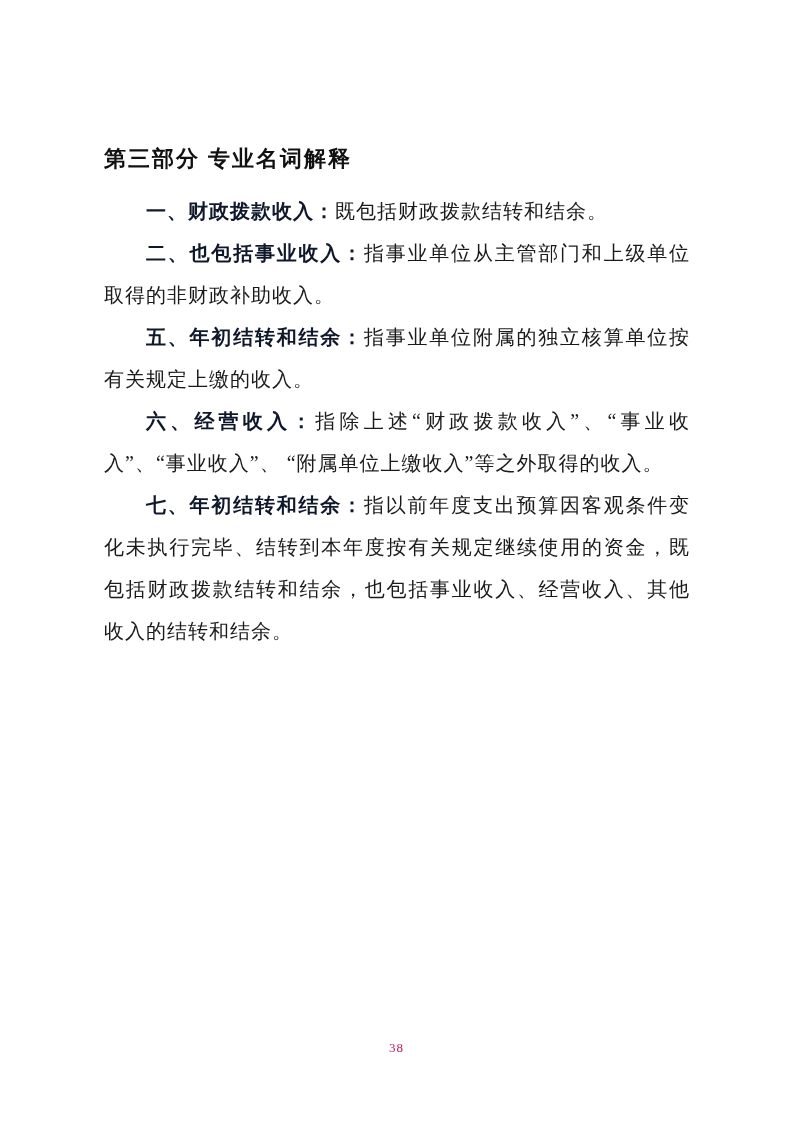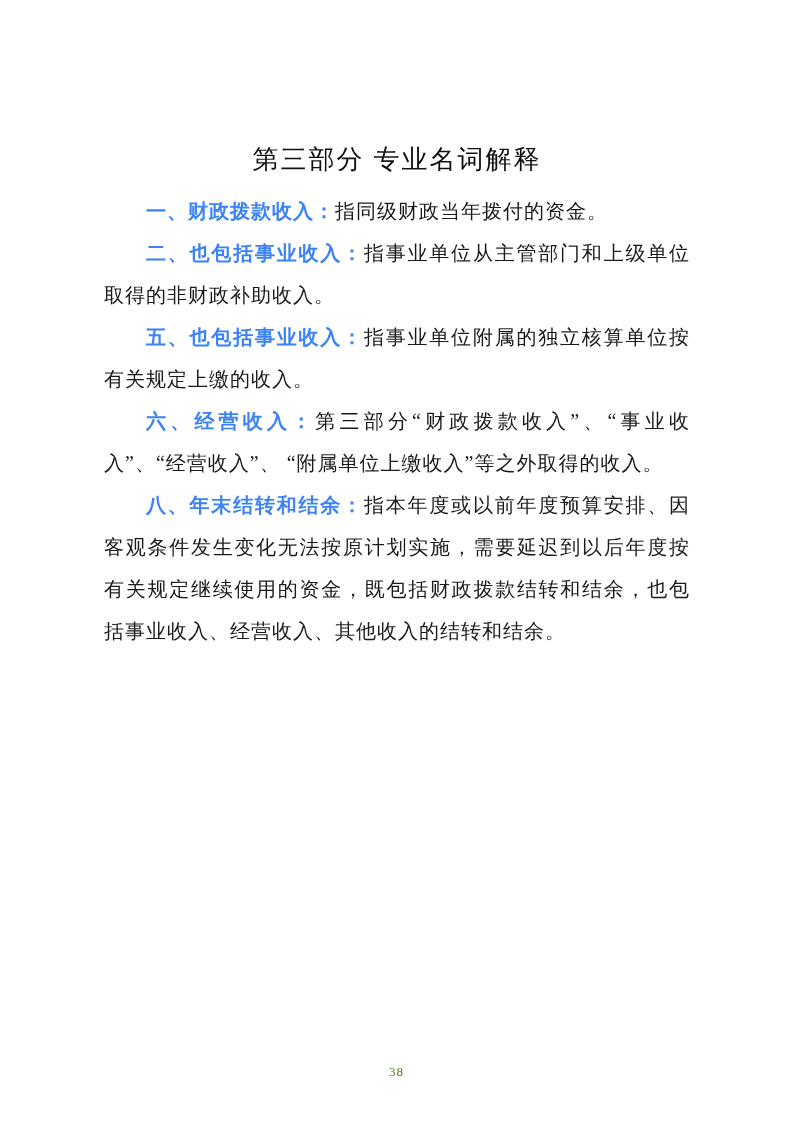--- a/index.html
+++ b/index.html
@@ -18,71 +18,70 @@
     overflow: hidden;
   }
   .doc {
     position: absolute;
     left: 104px;
     top: 146px;
     width: 586px;
   }
   .doc-title {
     margin: 0 0 18px 0;
-    text-align: center;
     font-family: "Liberation Sans", "DejaVu Sans", sans-serif;
-    font-weight: 400;
-    font-size: 26px;
+    font-weight: 700;
+    font-size: 22px;
     line-height: 26px;
     letter-spacing: 2px;
     color: #111111;
   }
   p.para {
     margin: 0;
     font-size: 20px;
     line-height: 42px;
     text-align: justify;
     text-indent: 42px;
     letter-spacing: 1px;
     word-break: break-all;
   }
   p.para .term {
     font-family: "Liberation Sans", "DejaVu Sans", sans-serif;
     font-weight: 700;
-    color: #3b82f6;
+    color: #0f172a;
   }
   .page-num {
     position: absolute;
     left: 0;
-    top: 1064px;
+    top: 1040px;
     width: 100%;
     text-align: center;
     font-size: 13px;
     line-height: 16px;
-    color: #4d7c0f;
+    color: #be185d;
     letter-spacing: 1px;
   }
 </style>
 </head>
 <body>
 
 <div class="page">
   <div class="doc">
 
     <h1 class="doc-title">第三部分 专业名词解释</h1>
 
-    <p class="para"><span class="term">一、财政拨款收入：</span><span>指同级财政当年拨付的资金。</span></p>
+    <p class="para"><span class="term">一、财政拨款收入：</span><span>既包括财政拨款结转和结余。</span></p>
 
     <p class="para"><span class="term">二、也包括事业收入：</span><span>指事业单位从主管部门和上级单位取得的非财政补助收入。</span></p>
 
 
 
-    <p class="para"><span class="term">五、也包括事业收入：</span><span>指事业单位附属的独立核算单位按有关规定上缴的收入。</span></p>
+    <p class="para"><span class="term">五、年初结转和结余：</span><span>指事业单位附属的独立核算单位按有关规定上缴的收入。</span></p>
 
-    <p class="para"><span class="term">六、经营收入：</span><span>第三部分“财政拨款收入”、“事业收入”、“经营收入”、 “附属单位上缴收入”等之外取得的收入。</span></p>
+    <p class="para"><span class="term">六、经营收入：</span><span>指除上述“财政拨款收入”、“事业收入”、“事业收入”、 “附属单位上缴收入”等之外取得的收入。</span></p>
 
+    <p class="para"><span class="term">七、年初结转和结余：</span><span>指以前年度支出预算因客观条件变化未执行完毕、结转到本年度按有关规定继续使用的资金，既包括财政拨款结转和结余，也包括事业收入、经营收入、其他收入的结转和结余。</span></p>
 
-    <p class="para"><span class="term">八、年末结转和结余：</span><span>指本年度或以前年度预算安排、因客观条件发生变化无法按原计划实施，需要延迟到以后年度按有关规定继续使用的资金，既包括财政拨款结转和结余，也包括事业收入、经营收入、其他收入的结转和结余。</span></p>
 
   </div>
 
   <div class="page-num">38</div>
 </div>
 
 </body></html>

